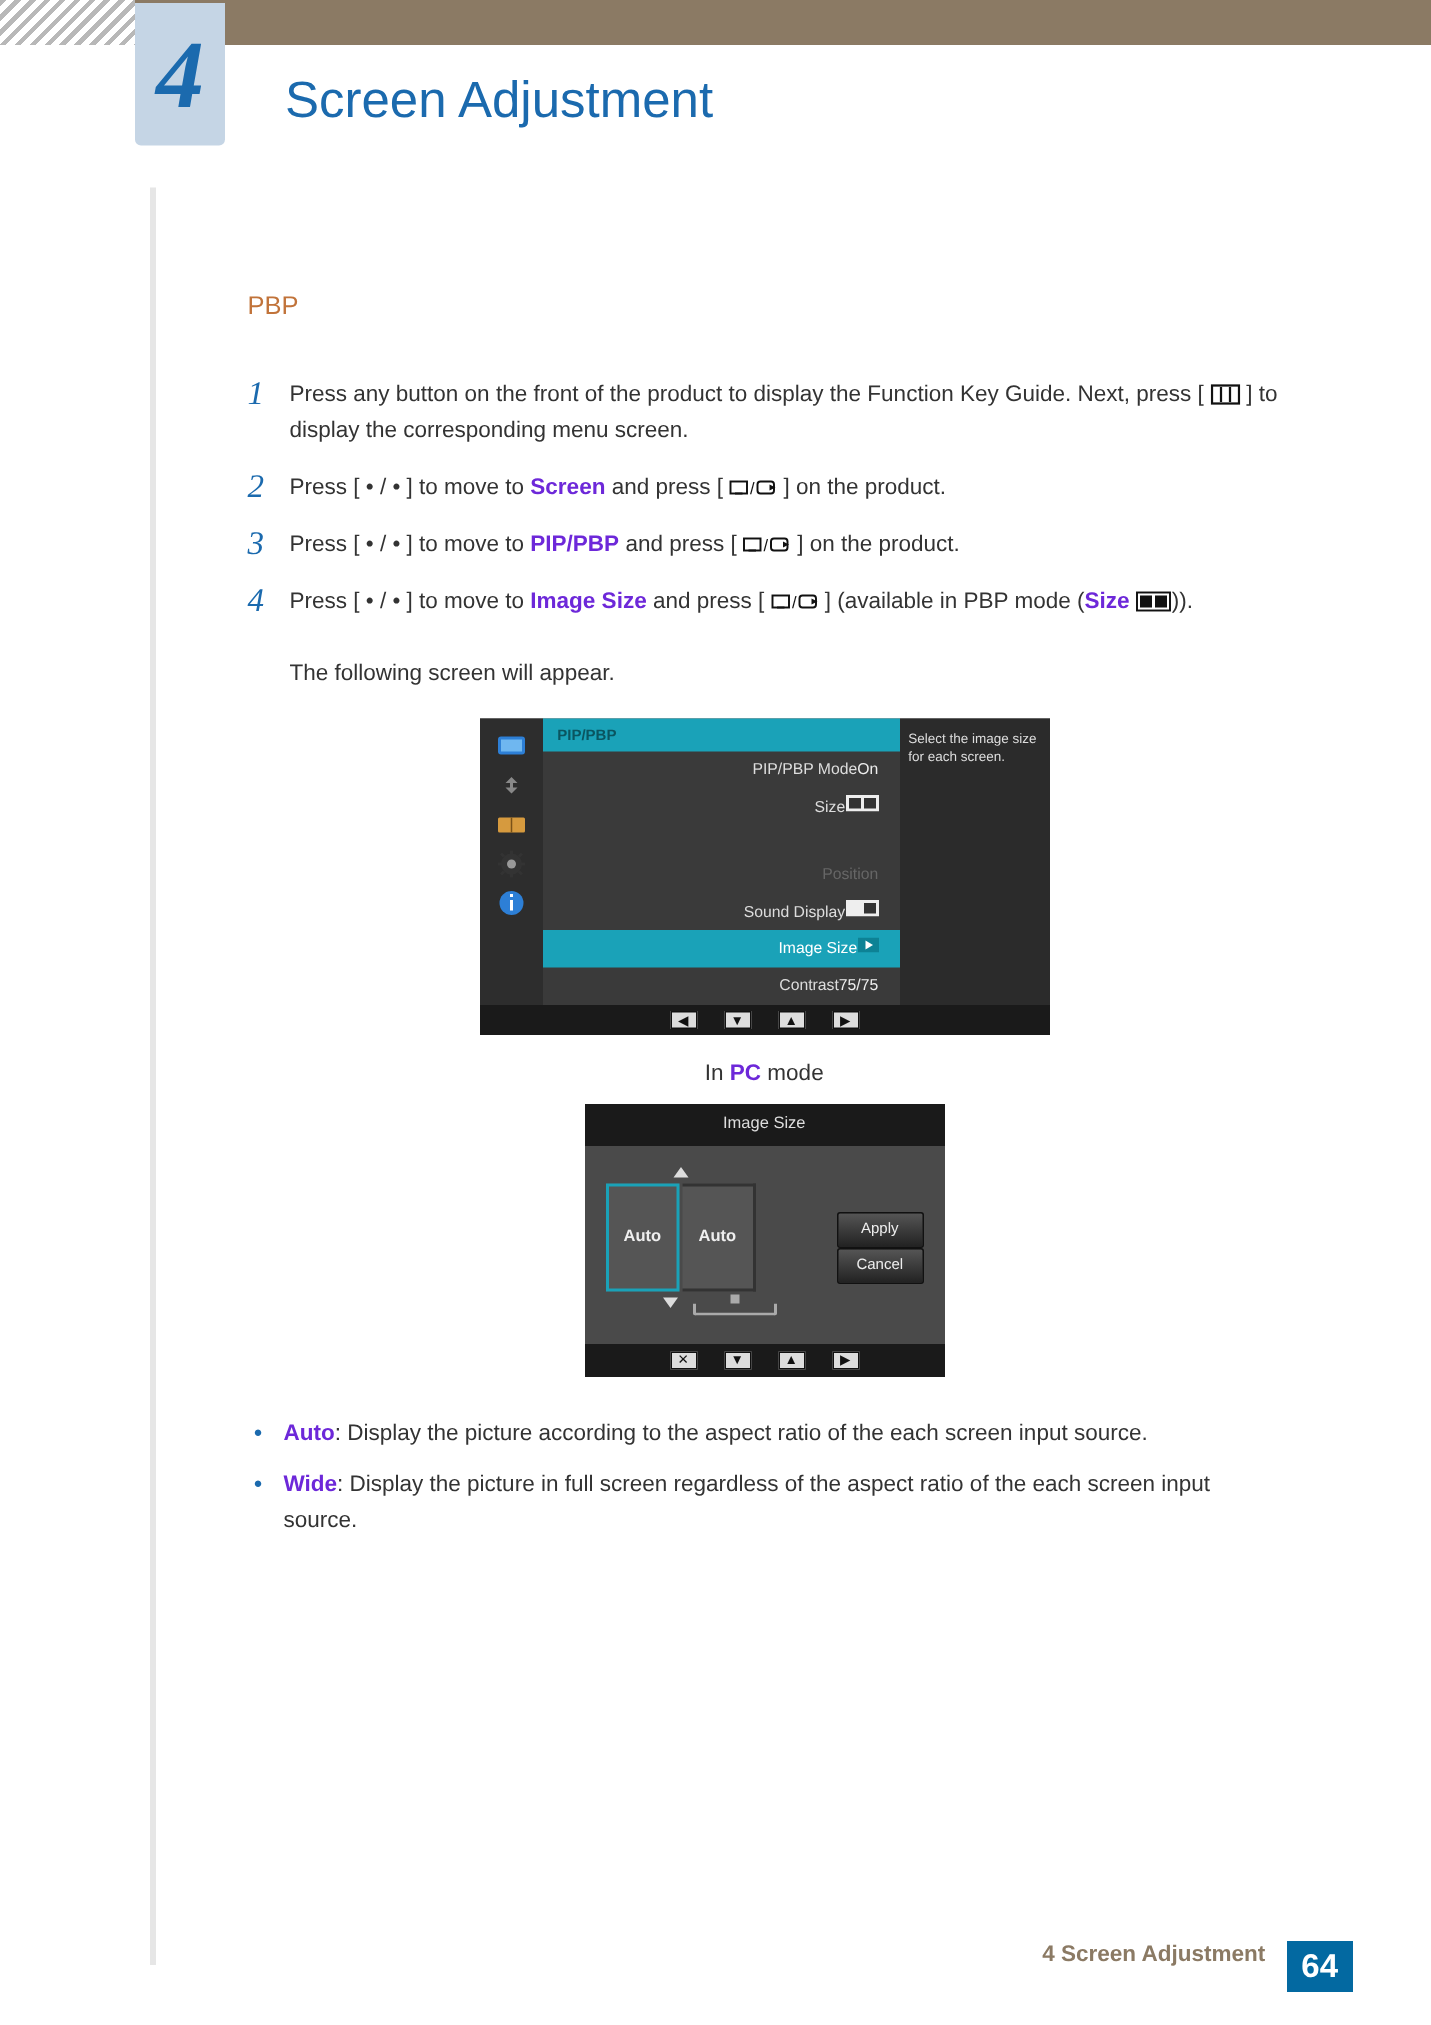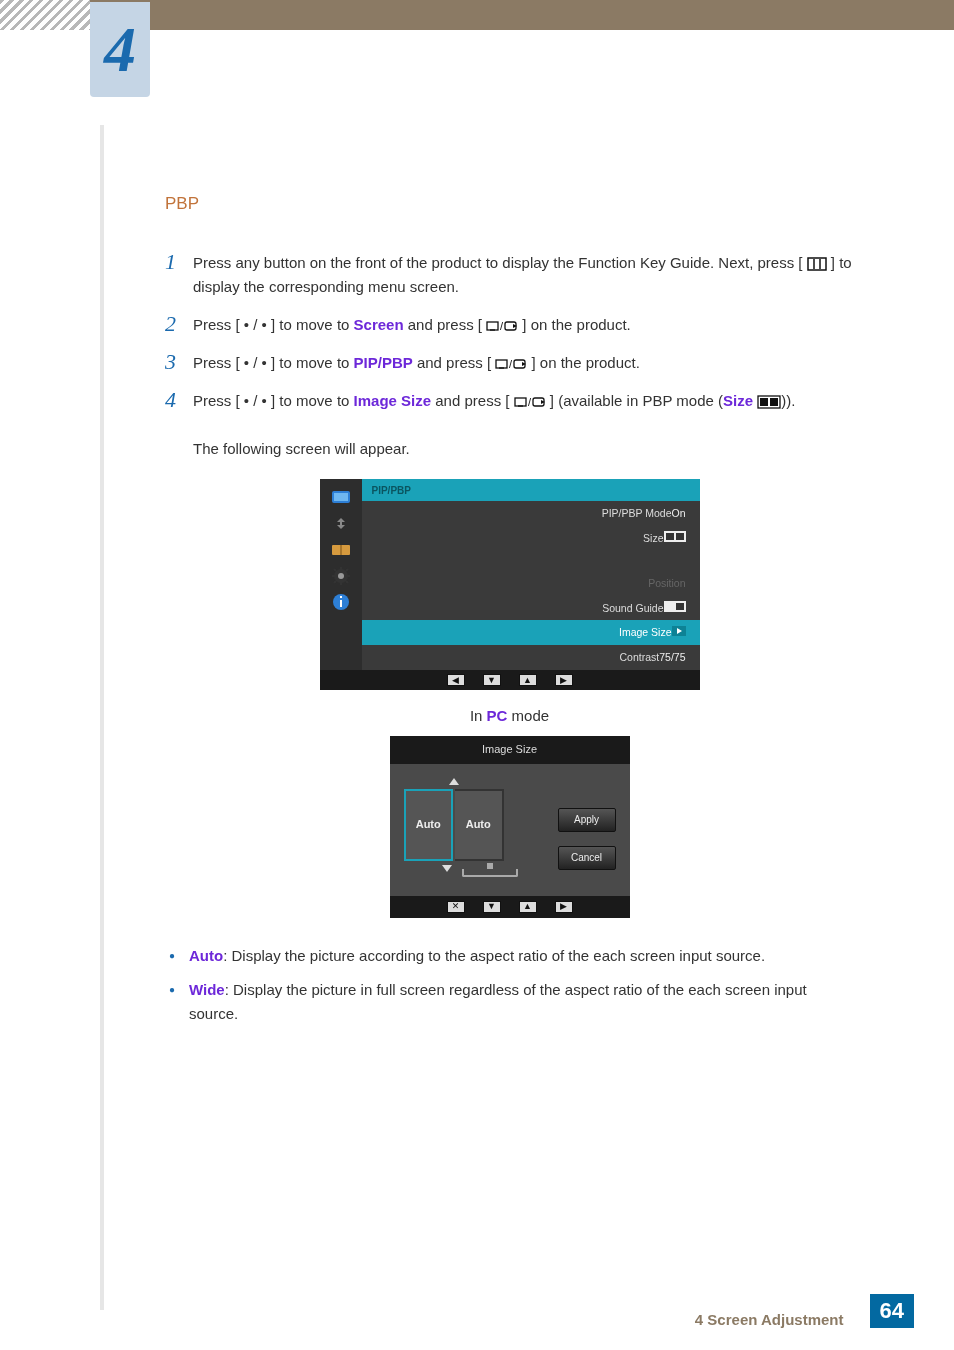--- a/index.html
+++ b/index.html
@@ -36,43 +36,44 @@
   .osd2 { width: 240px; margin: 0 auto; background: #4a4a4a; }
   .osd2-bar { background: #1a1a1a; text-align: center; color: #ddd; font-size: 11px; padding: 5px 0; }
   .osd2-body { padding: 14px 14px 16px 14px; position: relative; }
   .pbp-frame { display: flex; gap: 2px; }
   .pbp-left { width: 88px; height: 72px; border: 2px solid #1aa2b8; display: flex; align-items: center; justify-content: center; background: #555; color: #eee; font-size: 11px; font-weight: bold; }
   .pbp-right { width: 88px; height: 72px; border: 2px solid #333; border-left: none; display: flex; align-items: center; justify-content: center; background: #555; color: #eee; font-size: 11px; font-weight: bold; }
   .arrow-up { width: 0; height: 0; border-left: 5px solid transparent; border-right: 5px solid transparent; border-bottom: 7px solid #ddd; margin: 0 auto 4px; }
   .arrow-down { width: 0; height: 0; border-left: 5px solid transparent; border-right: 5px solid transparent; border-top: 7px solid #ddd; margin-left: 38px; }
   .stand { width: 56px; height: 8px; margin-left: 58px; border-bottom: 2px solid #aaa; border-left: 2px solid #aaa; border-right: 2px solid #aaa; border-radius: 0 0 2px 2px; position: relative; top:-3px;}
   .stand::before { content:""; position:absolute; left:50%; top:-6px; width:6px; height:6px; background:#aaa; transform:translateX(-50%);}
-  .osd2-btns { display: flex; flex-direction: column; gap: 14px; position: absolute; right: 14px; top: 44px; }
+  .osd2-btns { display: flex; flex-direction: column; gap: 0; position: absolute; right: 14px; top: 44px; }
   .osd2-btn { width: 58px; font-size: 10px; color: #eee; text-align: center; padding: 3px 0;
     background: linear-gradient(#555,#222); border: 1px solid #111; border-radius: 2px; }
   .osd2-nav { background: #1a1a1a; display: flex; justify-content: center; gap: 18px; padding: 5px 0; }
   .bullets { margin: 26px 0 0 4px; }
   .bullet { display: flex; margin-bottom: 10px; }
   .bdot { width: 20px; flex: 0 0 20px; color: #1b6aae; font-size: 10px; line-height: 24px; }
-  .footer { position: absolute; bottom: 22px; right: 40px; display: flex; align-items: flex-end; gap: 26px; }
+  .footer { position: absolute; bottom: 22px; right: 52px; display: flex; align-items: flex-start; gap: 14px; }
   .footer-text { color: #8b7a64; font-size: 15px; font-weight: bold; }
   .footer-page { background: #0369a1; color: #fff; font-size: 22px; font-weight: bold; padding: 4px 10px; }
   .inline-icon { display: inline-flex; vertical-align: middle; }
 </style>
 </head>
 <body>
 
 <div class="top-bar">
   <div class="top-hatch"></div>
 </div>
 
 <div class="chapter-header">
   <div class="chapter-num-box">
     <span class="chapter-num">4</span>
   </div>
+  <div class="chapter-title">Screen Adjustment</div>
 </div>
 
 <div class="left-strip"></div>
 
 <div class="content">
 
   <div class="section-h">PBP</div>
 
   <div class="step">
     <div class="step-num">1</div>
@@ -203,38 +204,39 @@
                 <rect x="0" y="0" width="22" height="11" fill="#eee"></rect>
                 <rect x="2" y="2" width="8" height="7" fill="#333"></rect>
                 <rect x="12" y="2" width="8" height="7" fill="#333"></rect>
               </svg></span>
           </div>
         <div class="menu-item disabled">
             <span>Position</span>
             <span></span>
           </div>
         <div class="menu-item">
-            <span>Sound Guide</span>
+            <span>Sound Display</span>
             <span class="val-box"><svg width="22" height="11">
                 <rect x="0" y="0" width="22" height="11" fill="#eee"></rect>
                 <rect x="12" y="2" width="8" height="7" fill="#333"></rect>
               </svg></span>
           </div>
         <div class="menu-item sel">
             <span>Image Size</span>
             <span><svg width="14" height="10">
                 <rect width="14" height="10" fill="#0d8295"></rect>
                 <polygon points="5,2 10,5 5,8" fill="#fff"></polygon>
               </svg></span>
           </div>
         <div class="menu-item">
             <span>Contrast</span>
             <span class="val-box">75/75</span>
           </div>
       </div>
+      <div class="osd1-hint">Select the image size for each screen.</div>
     </div>
     <div class="nav-row">
       <div class="nav-key">◀</div>
       <div class="nav-key">▼</div>
       <div class="nav-key">▲</div>
       <div class="nav-key">▶</div>
     </div>
   </div>
 
   <div class="caption">

